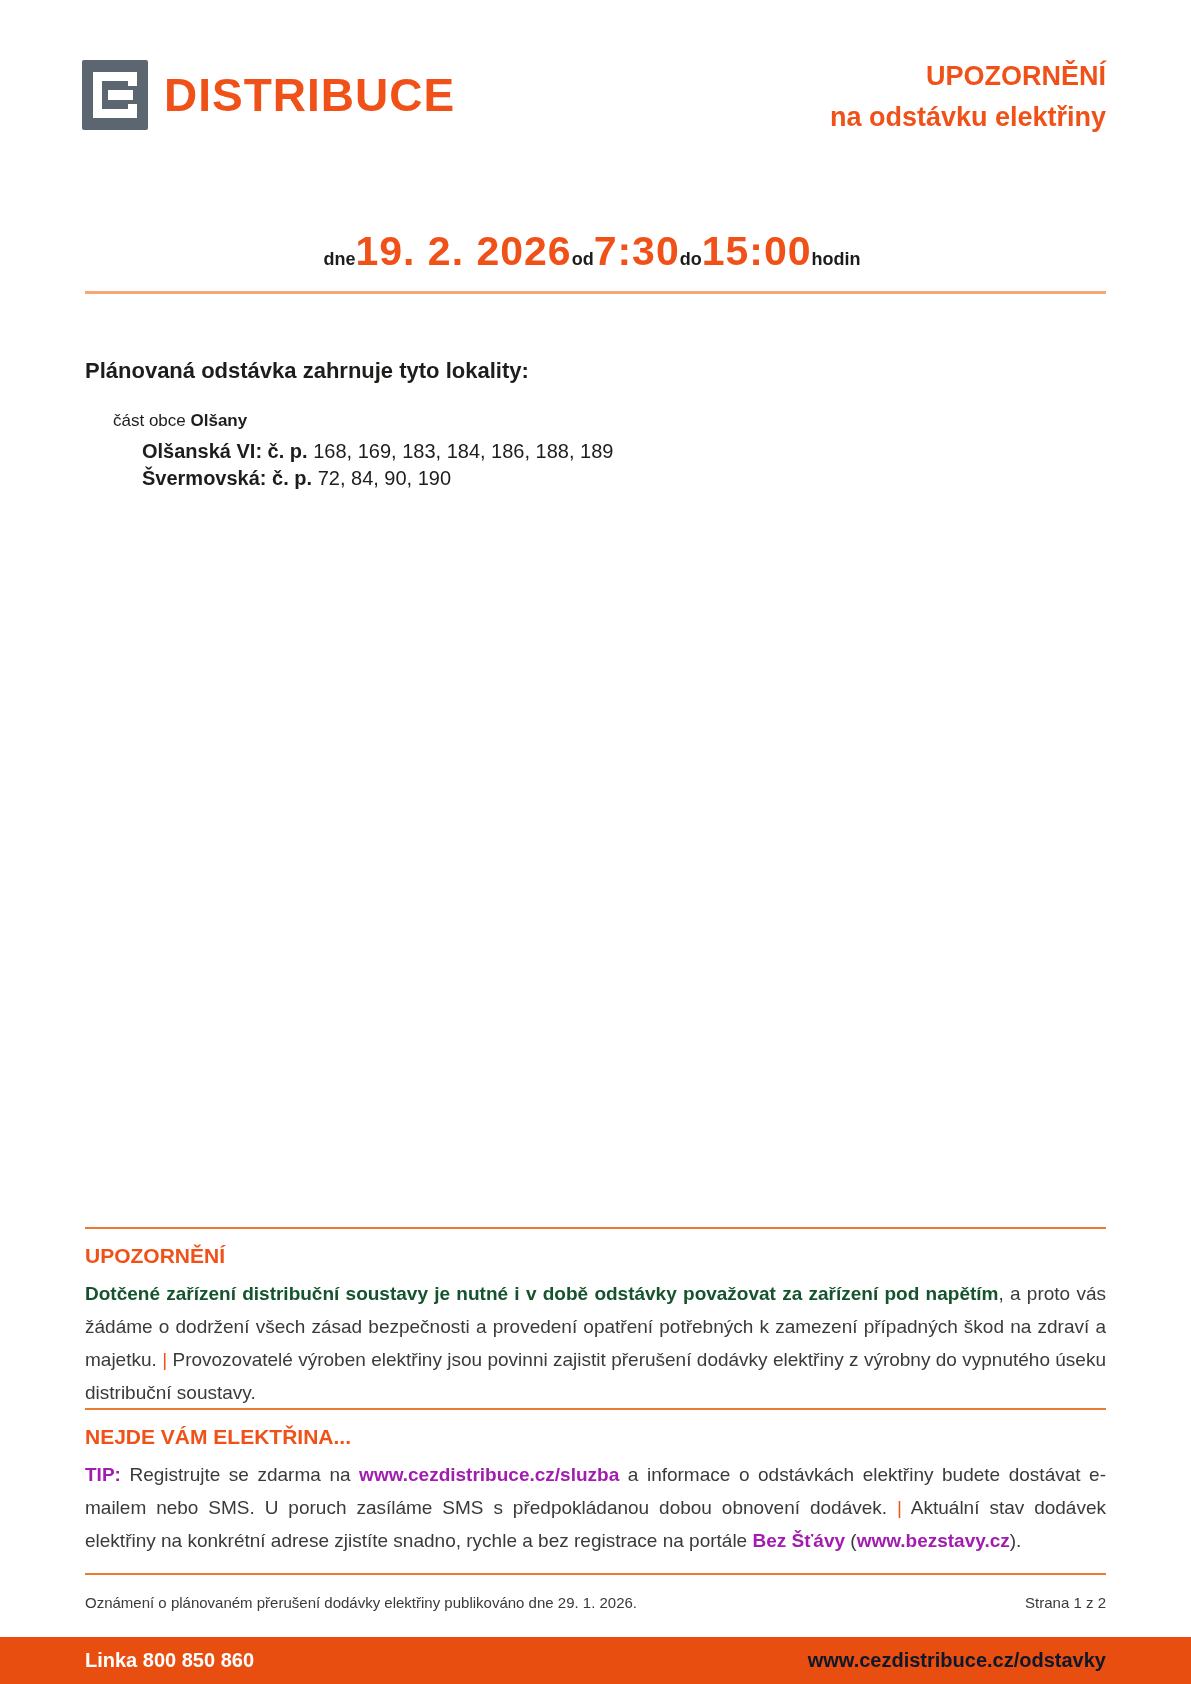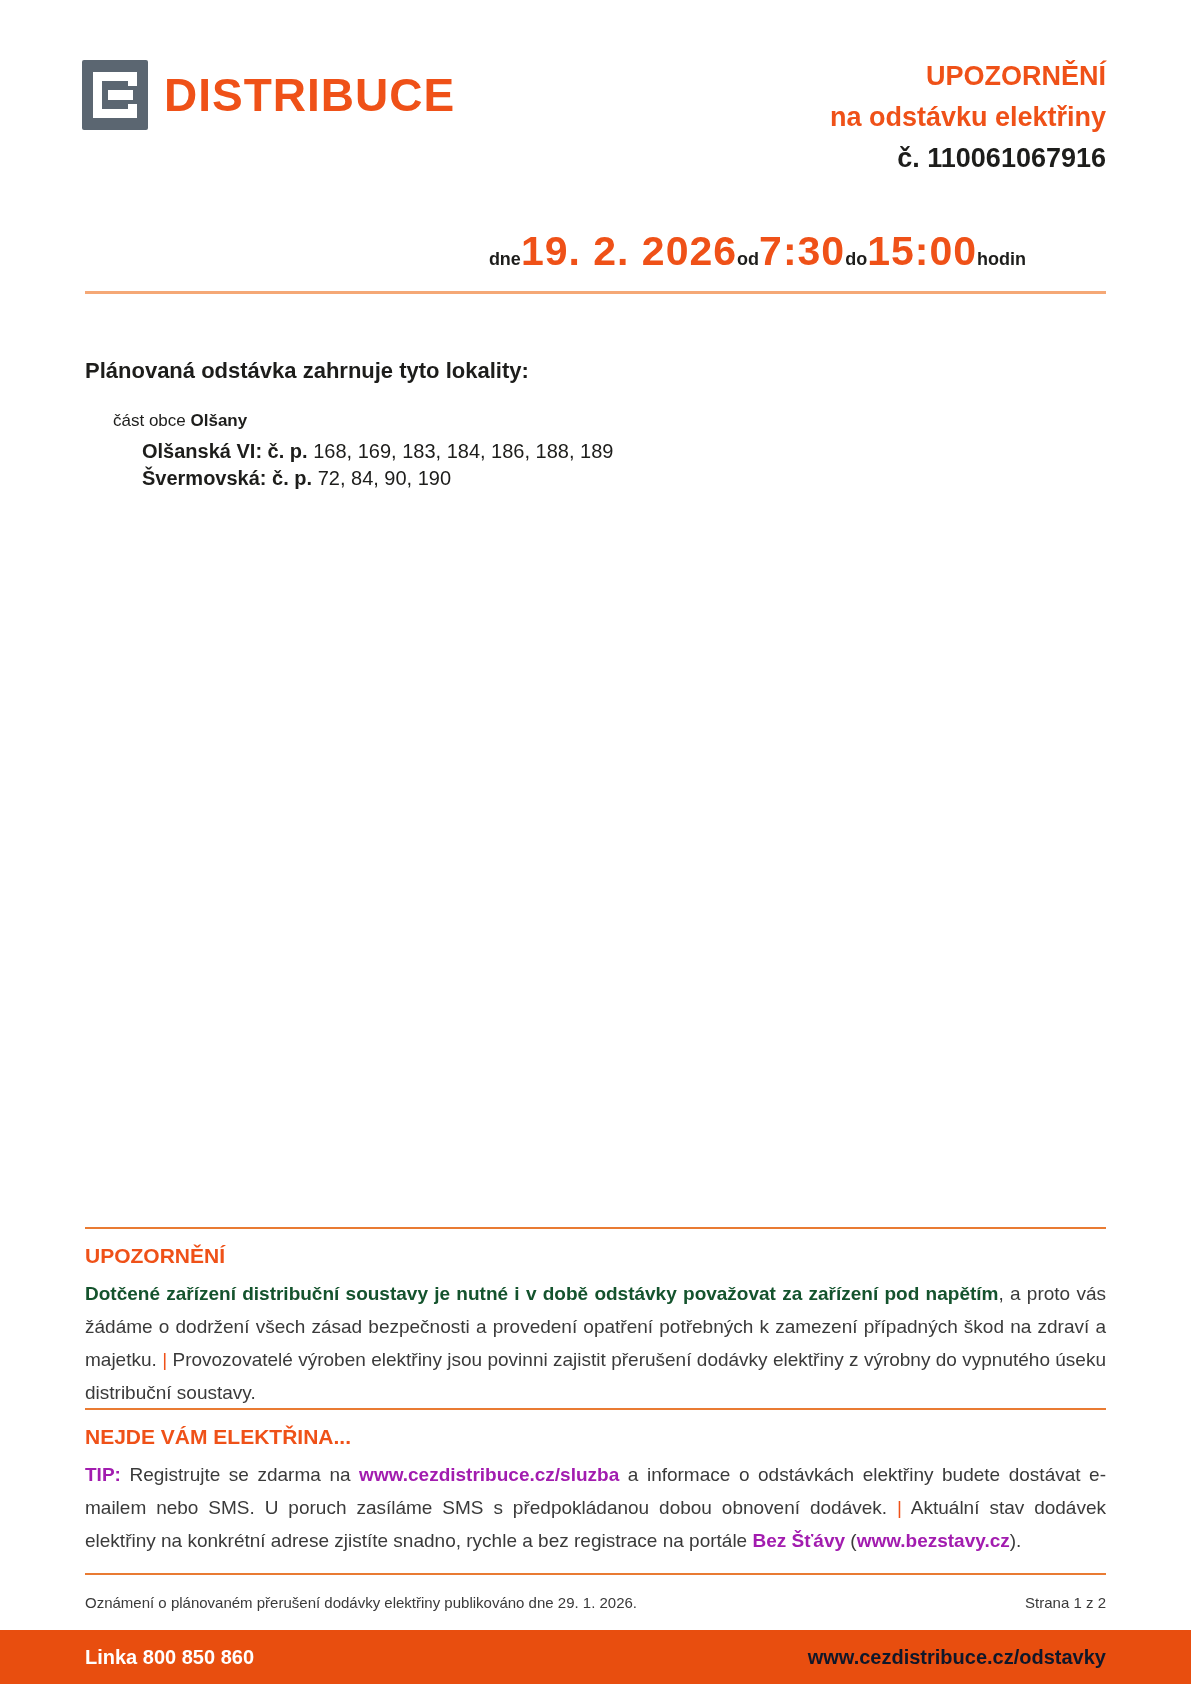--- a/index.html
+++ b/index.html
@@ -20,21 +20,21 @@
   .header-right {
     position:absolute; right:85px; top:56px; text-align:right;
     font-weight:bold; font-size:27px; line-height:41px;
   }
   .header-right .orange { color:#ef5118; }
   .header-right .black { color:#1d1d1b; }
 
   
   .schedule {
     position:absolute; left:85px; top:228px; width:1021px;
-    display:flex; justify-content:flex-end; align-items:baseline;
+    display:flex; justify-content:center; align-items:baseline;
     padding:0 80px 0 73px;
   }
   .schedule .lbl { font-size:18px; font-weight:bold; color:#1d1d1b; }
   .schedule .val { font-size:41px; font-weight:bold; color:#ef5118; letter-spacing:1px; }
   .schedule-underline {
     position:absolute; left:85px; top:291px; width:1021px;
     border-top:3px solid #f5a876;
   }
 
   
@@ -64,21 +64,21 @@
 
   
   .footnote {
     position:absolute; left:85px; top:1594px; width:1021px;
     display:flex; justify-content:space-between;
     font-size:15px; color:#3a3a3a;
   }
 
   
   .footer-bar {
-    position:absolute; left:0; bottom:0; width:1191px; height:54px;
+    position:absolute; left:0; bottom:0; width:1191px; height:47px;
     background:#e84e0f; color:#ffffff;
     display:flex; justify-content:space-between; align-items:center;
     padding:0 85px; font-size:20px; font-weight:bold;
   }
   .footer-bar a { color:#0f172a; text-decoration:none; font-weight:bold; }
 </style>
 </head>
 <body>
 
 <div class="page">
@@ -92,21 +92,20 @@
       <rect x="46" y="12" width="9" height="14" fill="#ffffff"></rect>
       <rect x="46" y="44" width="9" height="14" fill="#ffffff"></rect>
       <rect x="26" y="30" width="25" height="10" fill="#ffffff"></rect>
     </svg>
     <span class="wordmark">DISTRIBUCE</span>
   </div>
 
   <div class="header-right">
     <div class="orange">UPOZORNĚNÍ</div>
     <div class="orange">na odstávku elektřiny</div>
-    <div class="black">č. 110061067916</div>
   </div>
 
   <div class="schedule">
     <span class="lbl">dne</span>
     <span class="val">19. 2. 2026</span>
     <span class="lbl">od</span>
     <span class="val">7:30</span>
     <span class="lbl">do</span>
     <span class="val">15:00</span>
     <span class="lbl">hodin</span>

